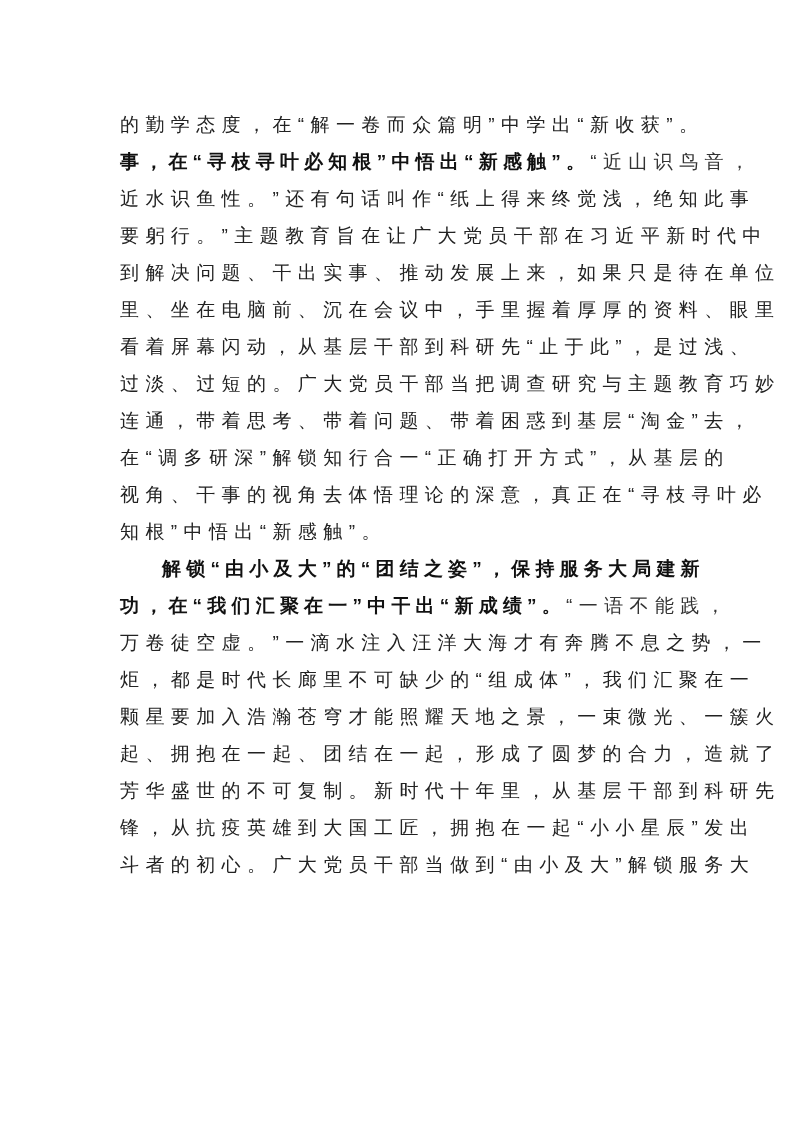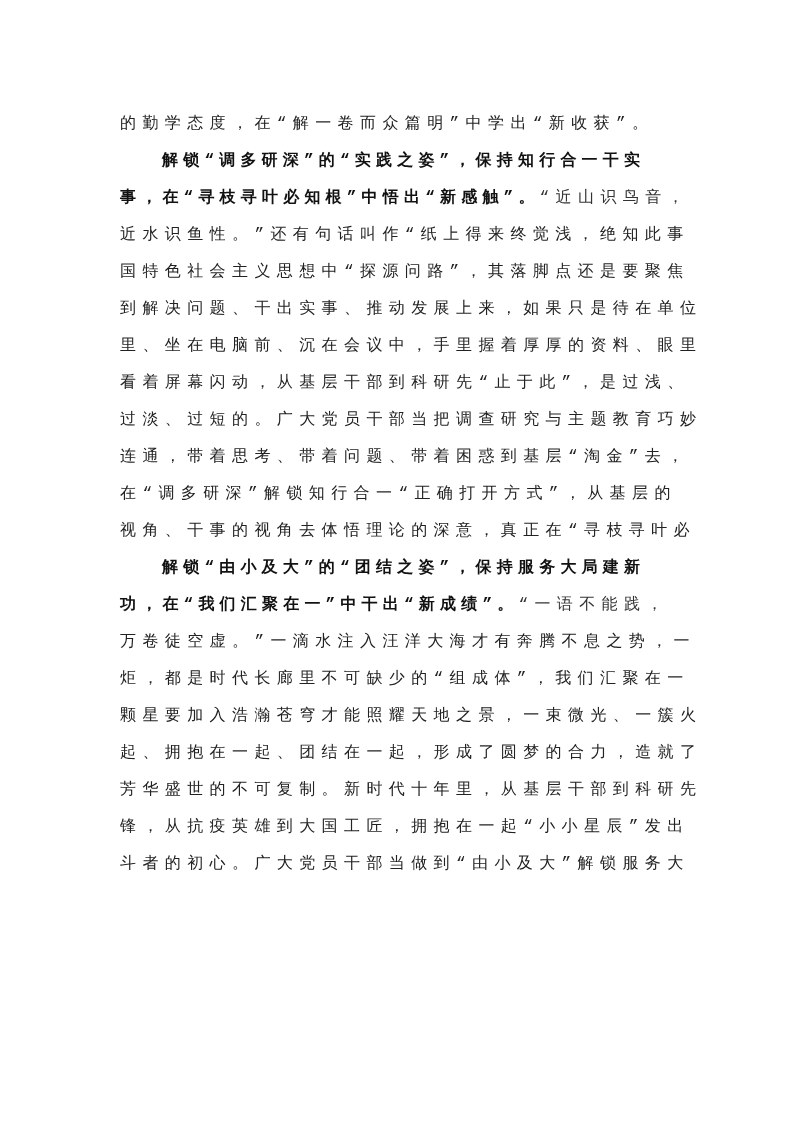--- a/index.html
+++ b/index.html
@@ -1,44 +1,44 @@
 <!DOCTYPE html>
 <html><head>
 <meta charset="utf-8">
 <style>
   html, body { margin: 0; padding: 0; background: #ffffff; }
   body { width: 793px; height: 1122px; position: relative; overflow: hidden; }
   .page { position: absolute; left: 0; top: 0; width: 793px; height: 1122px; background: #fff; }
   .content { position: absolute; left: 120px; top: 106px; width: 556px; }
   .line {
     height: 37px; line-height: 37px; white-space: nowrap;
-    font-family: Liberation Mono, monospace;
-    font-size: 16px; color: #222; letter-spacing: 6.4px;
+    font-family: Liberation Sans, sans-serif;
+    font-size: 19px; color: #222; letter-spacing: 6.4px;
   }
   .line.indent { padding-left: 42px; }
   .bold { font-weight: bold; color: #111; letter-spacing: 5.2px; }
   .light { font-weight: normal; color: #333; letter-spacing: 6.4px; }
 </style>
 </head>
 <body>
 
 <div class="page">
   <div class="content">
     <div class="line"><span>的勤学态度，在“解一卷而众篇明”中学出“新收获”。</span></div>
-    <div class="line indent"><span class="bold">解锁“调多研深”的“实践之姿”，保持知行合一干实</span></div>
     <div class="line"><span class="bold">事，在“寻枝寻叶必知根”中悟出“新感触”。</span><span class="light">“近山识鸟音，</span></div>
     <div class="line"><span>近水识鱼性。”还有句话叫作“纸上得来终觉浅，绝知此事</span></div>
-    <div class="line"><span>国特色社会主义思想中“探源问路”，其落脚点还是要聚焦</span></div>
+    <div class="line"><span>要躬行。”主题教育旨在让广大党员干部在习近平新时代中</span></div>
     <div class="line"><span>到解决问题、干出实事、推动发展上来，如果只是待在单位</span></div>
     <div class="line"><span>里、坐在电脑前、沉在会议中，手里握着厚厚的资料、眼里</span></div>
     <div class="line"><span>看着屏幕闪动，从基层干部到科研先“止于此”，是过浅、</span></div>
     <div class="line"><span>过淡、过短的。广大党员干部当把调查研究与主题教育巧妙</span></div>
     <div class="line"><span>连通，带着思考、带着问题、带着困惑到基层“淘金”去，</span></div>
     <div class="line"><span>在“调多研深”解锁知行合一“正确打开方式”，从基层的</span></div>
     <div class="line"><span>视角、干事的视角去体悟理论的深意，真正在“寻枝寻叶必</span></div>
+    <div class="line"><span>知根”中悟出“新感触”。</span></div>
     <div class="line indent"><span class="bold">解锁“由小及大”的“团结之姿”，保持服务大局建新</span></div>
     <div class="line"><span class="bold">功，在“我们汇聚在一”中干出“新成绩”。</span><span class="light">“一语不能践，</span></div>
     <div class="line"><span>万卷徒空虚。”一滴水注入汪洋大海才有奔腾不息之势，一</span></div>
     <div class="line"><span>炬，都是时代长廊里不可缺少的“组成体”，我们汇聚在一</span></div>
     <div class="line"><span>颗星要加入浩瀚苍穹才能照耀天地之景，一束微光、一簇火</span></div>
     <div class="line"><span>起、拥抱在一起、团结在一起，形成了圆梦的合力，造就了</span></div>
     <div class="line"><span>芳华盛世的不可复制。新时代十年里，从基层干部到科研先</span></div>
     <div class="line"><span>锋，从抗疫英雄到大国工匠，拥抱在一起“小小星辰”发出</span></div>
     <div class="line"><span>斗者的初心。广大党员干部当做到“由小及大”解锁服务大</span></div>
   </div>

